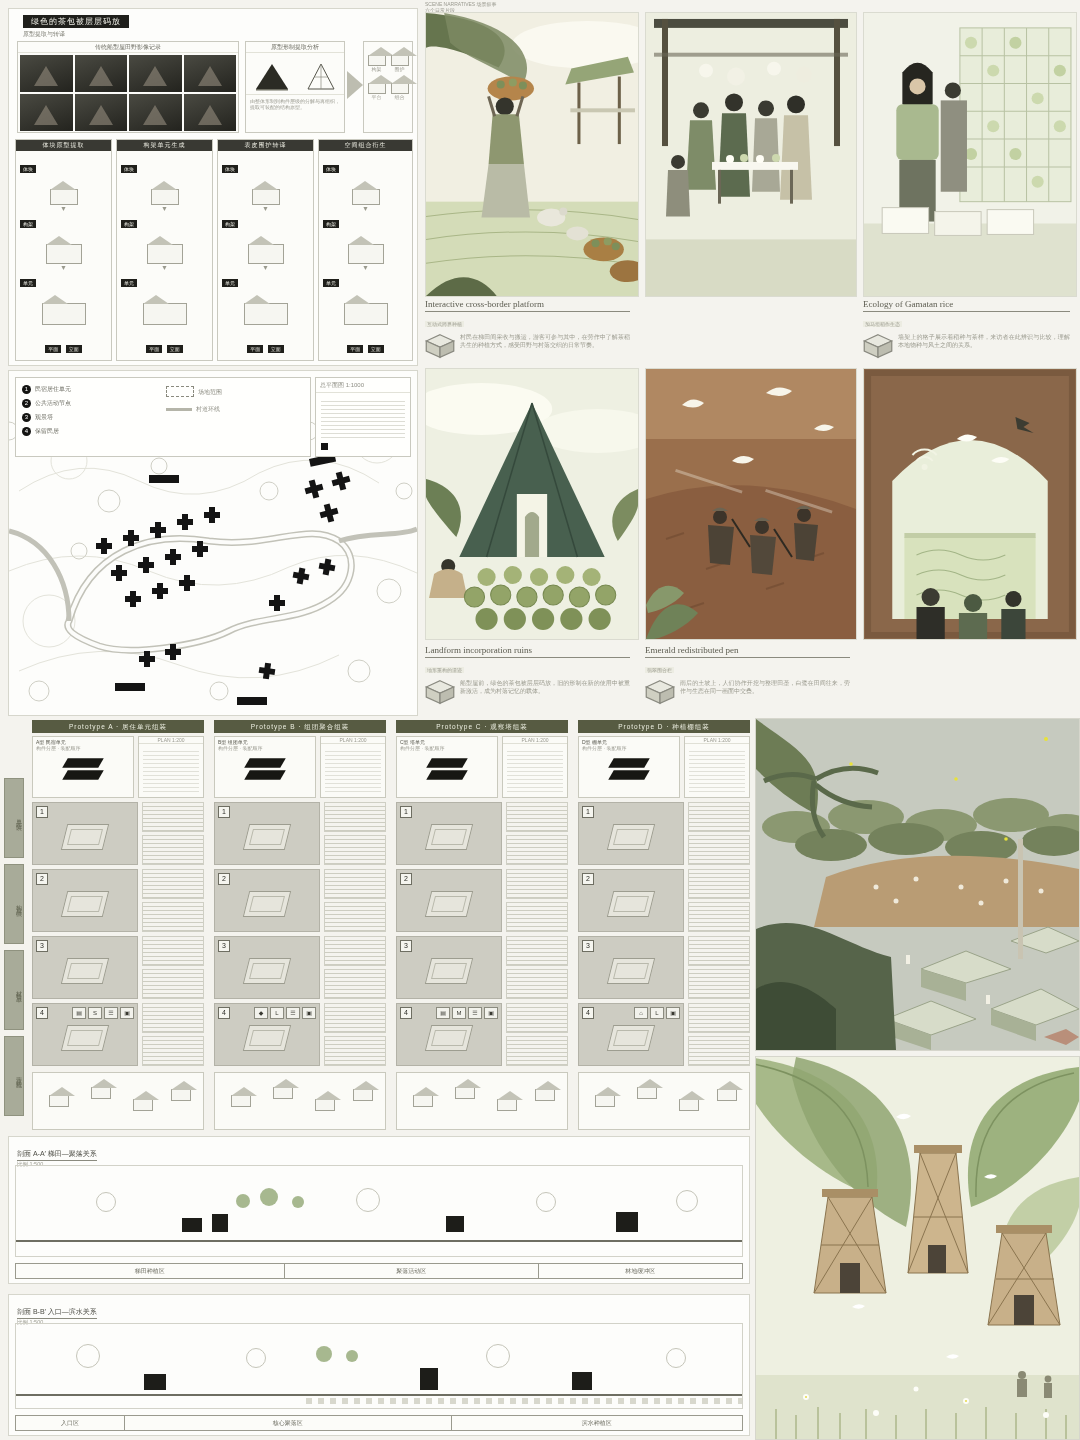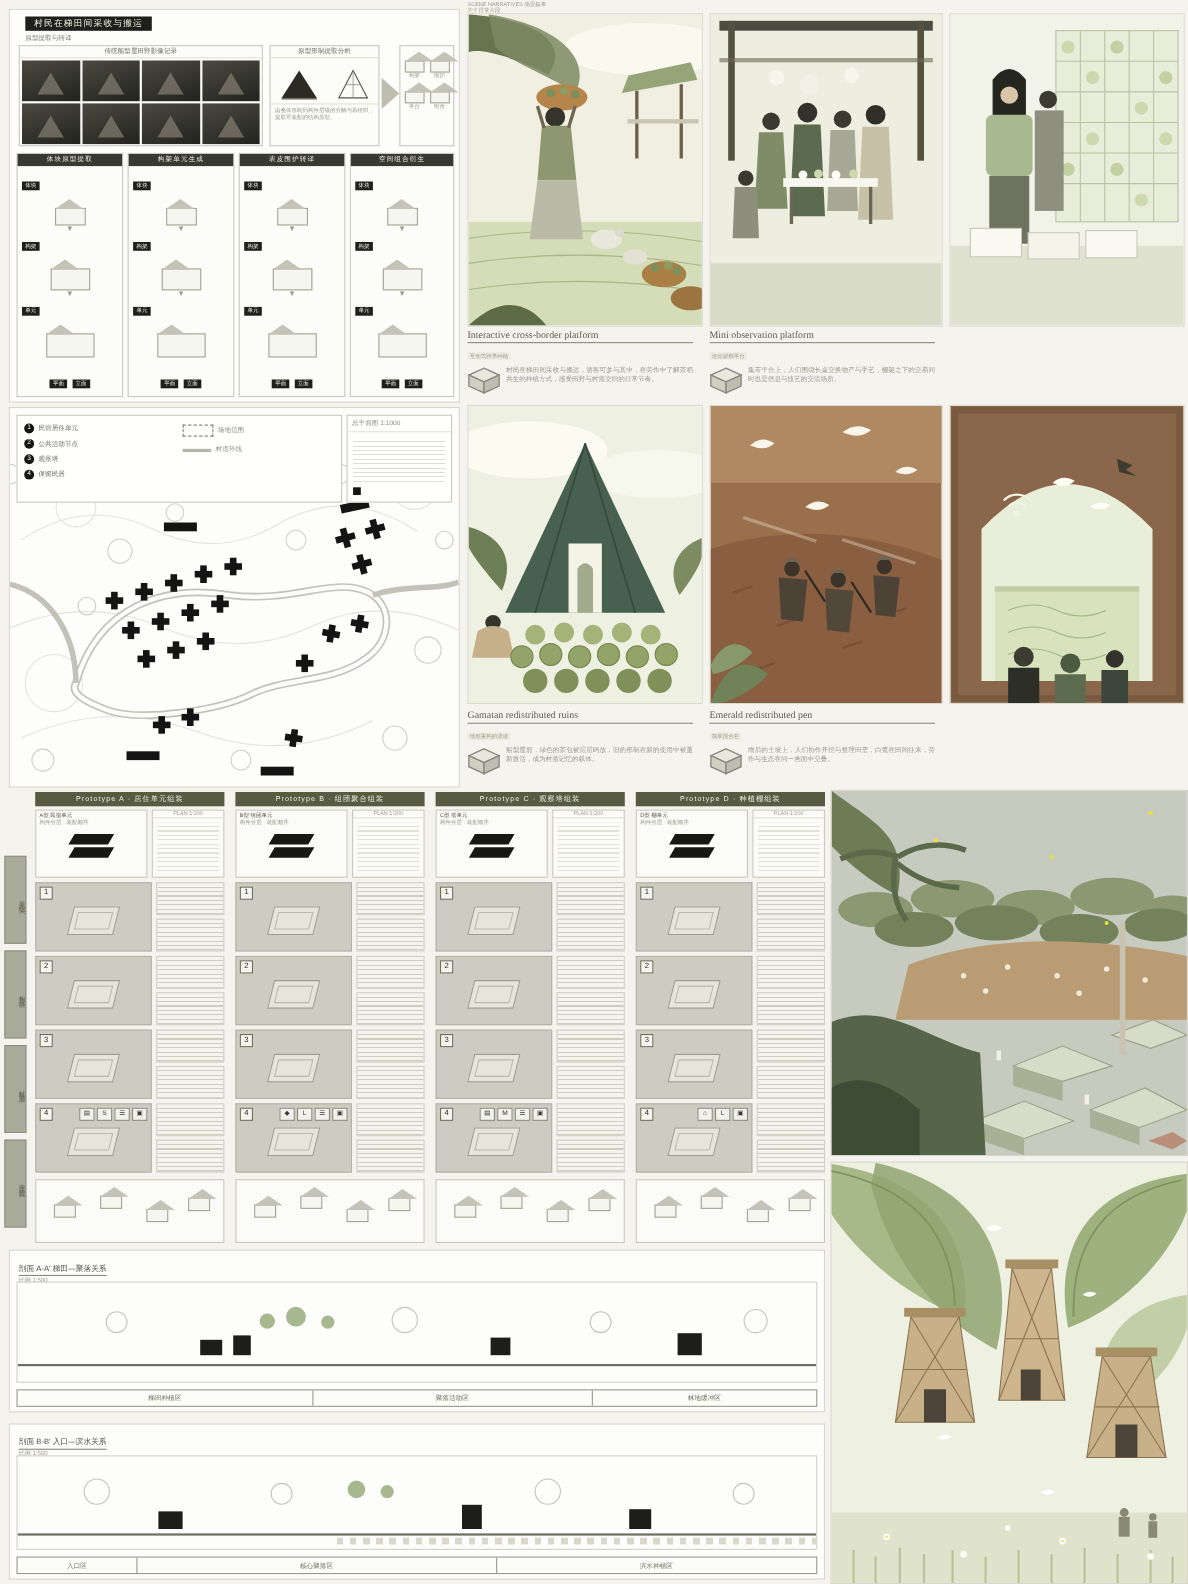--- a/index.html
+++ b/index.html
@@ -58,21 +58,21 @@
   .dimcell:last-child{border-right:none;}
   .sectitle{font-size:7px;color:#4c4c44;border-bottom:1px solid #8a8a7e;display:inline-block;padding-bottom:1px;}
   .secsub{font-size:5.5px;color:#9a9a8e;}
 </style>
 </head>
 <body>
 
 <div id="board">
 
   <div class="panel" style="left:8px;top:8px;width:410px;height:358px;">
-    <div class="titlebar">村民在梯田间采收与搬运</div>
+    <div class="titlebar">绿色的茶包被层层码放</div>
     <div class="subcap">原型提取与转译</div>
 
     <div class="box" style="left:8px;top:32px;width:222px;height:92px;">
       <div class="boxhead">传统船型屋田野影像记录</div>
       <div style="display:grid;grid-template-columns:repeat(4,1fr);gap:2px;padding:2px;height:76px;">
         <div class="photo"></div>
         <div class="photo"></div>
         <div class="photo"></div>
         <div class="photo"></div>
         <div class="photo"></div>
@@ -401,35 +401,35 @@
     <div class="cap-sub">互动式跨界种植</div>
     <div style="display:flex;gap:5px;margin-top:3px;">
       <svg class="cubeicon" viewBox="0 0 24 20">
           <polygon points="12,1 23,6 12,11 1,6" fill="#e8e8df" stroke="#8a8a80"></polygon>
           <polygon points="1,6 12,11 12,19 1,14" fill="#cfcfc2" stroke="#8a8a80"></polygon>
           <polygon points="23,6 12,11 12,19 23,14" fill="#bdbdb0" stroke="#8a8a80"></polygon>
         </svg>
       <div class="cap-desc">村民在梯田间采收与搬运，游客可参与其中，在劳作中了解茶稻共生的种植方式，感受田野与村落交织的日常节奏。</div>
     </div>
   </div>
-  <div class="abs" style="left:645px;top:299px;width:205px;">
-    <div class="cap-title">Mini observation platform</div>
-    <div class="cap-sub">迷你观察平台</div>
+  <div class="abs" style="left:863px;top:299px;width:207px;">
+    <div class="cap-title">Ecology of Gamatan rice</div>
+    <div class="cap-sub">加马坦稻作生态</div>
     <div style="display:flex;gap:5px;margin-top:3px;">
       <svg class="cubeicon" viewBox="0 0 24 20">
           <polygon points="12,1 23,6 12,11 1,6" fill="#e8e8df" stroke="#8a8a80"></polygon>
           <polygon points="1,6 12,11 12,19 1,14" fill="#cfcfc2" stroke="#8a8a80"></polygon>
           <polygon points="23,6 12,11 12,19 23,14" fill="#bdbdb0" stroke="#8a8a80"></polygon>
         </svg>
-      <div class="cap-desc">集市平台上，人们围绕长桌交换物产与手艺，棚架之下的交易同时也是信息与技艺的交流场所。</div>
+      <div class="cap-desc">墙架上的格子展示着稻种与茶样，来访者在此辨识与比较，理解本地物种与风土之间的关系。</div>
     </div>
   </div>
 
   <div class="abs" style="left:425px;top:645px;width:205px;">
-    <div class="cap-title">Gamatan redistributed ruins</div>
+    <div class="cap-title">Landform incorporation ruins</div>
     <div class="cap-sub">地形重构的遗迹</div>
     <div style="display:flex;gap:5px;margin-top:3px;">
       <svg class="cubeicon" viewBox="0 0 24 20">
           <polygon points="12,1 23,6 12,11 1,6" fill="#e8e8df" stroke="#8a8a80"></polygon>
           <polygon points="1,6 12,11 12,19 1,14" fill="#cfcfc2" stroke="#8a8a80"></polygon>
           <polygon points="23,6 12,11 12,19 23,14" fill="#bdbdb0" stroke="#8a8a80"></polygon>
         </svg>
       <div class="cap-desc">船型屋前，绿色的茶包被层层码放，旧的形制在新的使用中被重新激活，成为村落记忆的载体。</div>
     </div>
   </div>

